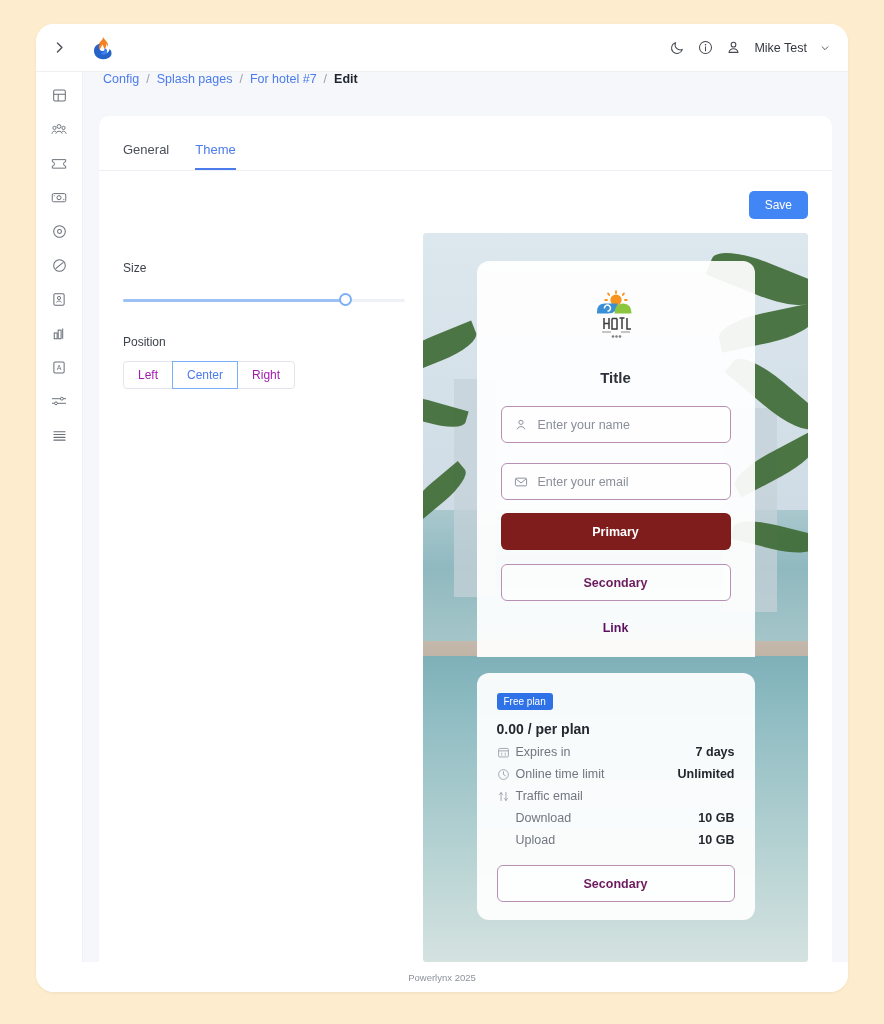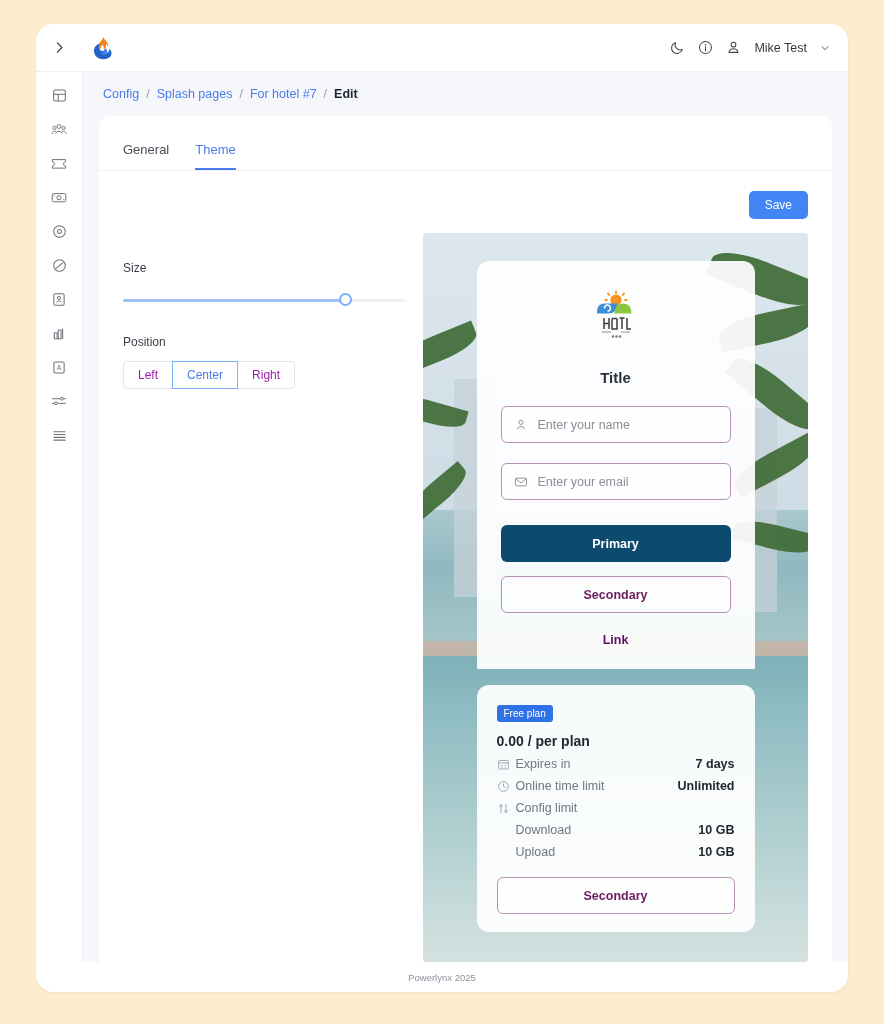--- a/index.html
+++ b/index.html
@@ -58,21 +58,21 @@
     color: #6b7078;
   }
   .content {
     flex: 1;
     background: #f5f7fb;
     display: flex; flex-direction: column;
     min-width: 0;
   }
   .breadcrumb {
     height: 44px;
-    display: flex; align-items: center; gap: 7px;
+    display: flex; align-items: flex-start; gap: 7px;
     padding-left: 20px;
     font-size: 12.5px;
   }
   .bc-link { color: #4b7bec; }
   .bc-sep { color: #9aa0ab; }
   .bc-cur { color: #1f2430; font-weight: bold; }
   .card {
     flex: 1;
     margin: 0 16px 0 16px;
     background: #ffffff;
@@ -185,22 +185,22 @@
   .splash-title { font-size: 15px; font-weight: bold; color: #2c313a; margin-top: 22px; }
   .splash-input {
     width: 100%; height: 37px; margin-top: 20px;
     border: 1px solid #b98fb4; border-radius: 6px;
     background: rgba(255,255,255,.6);
     display: flex; align-items: center; gap: 10px;
     padding: 0 12px;
     color: #8a8f98; font-size: 12.5px;
   }
   .btn-primary {
-    width: 100%; height: 37px; margin-top: 25px;
-    background: #0c4a6e; color: #fff;
+    width: 100%; height: 37px; margin-top: 13px;
+    background: #7f1d1d; color: #fff;
     border-radius: 6px; border: none;
     font-size: 12.5px; font-weight: bold;
     display: flex; align-items: center; justify-content: center;
   }
   .btn-secondary {
     width: 100%; height: 37px; margin-top: 14px;
     background: rgba(255,255,255,.55); color: #6c1b5e;
     border: 1px solid #b98fb4; border-radius: 6px;
     font-size: 12.5px; font-weight: bold;
     display: flex; align-items: center; justify-content: center;
@@ -502,21 +502,21 @@
                   <span class="pl-val">Unlimited</span>
                 </div>
 
                 <div class="plan-row">
                   <span class="pl-ic">
                     <svg width="13" height="13" viewBox="0 0 16 16">
                       <path d="M5 13 V3.4 M5 3.4 L3 5.6 M5 3.4 L7 5.6" fill="none" stroke="#9aa0aa" stroke-width="1.1" stroke-linecap="round" stroke-linejoin="round"></path>
                       <path d="M11 3 V12.6 M11 12.6 L9 10.4 M11 12.6 L13 10.4" fill="none" stroke="#9aa0aa" stroke-width="1.1" stroke-linecap="round" stroke-linejoin="round"></path>
                     </svg>
                   </span>
-                  <span class="pl-lbl">Config limit</span>
+                  <span class="pl-lbl">Traffic email</span>
                   <span class="pl-val"></span>
                 </div>
 
                 <div class="plan-row indent">
                   <span class="pl-lbl">Download</span>
                   <span class="pl-val">10 GB</span>
                 </div>
 
                 <div class="plan-row indent">
                   <span class="pl-lbl">Upload</span>

